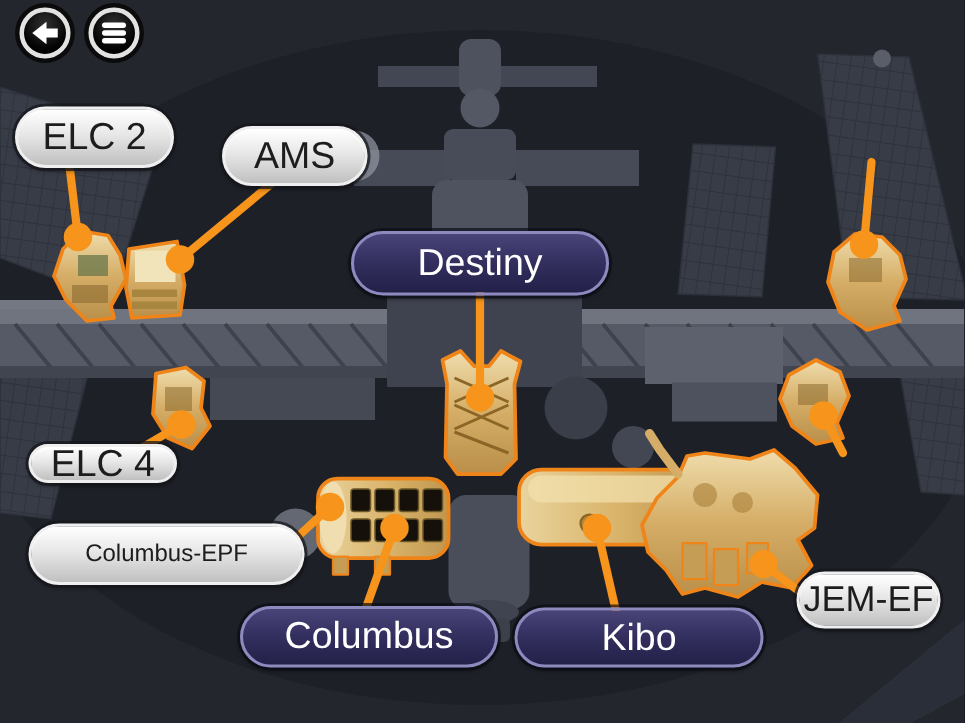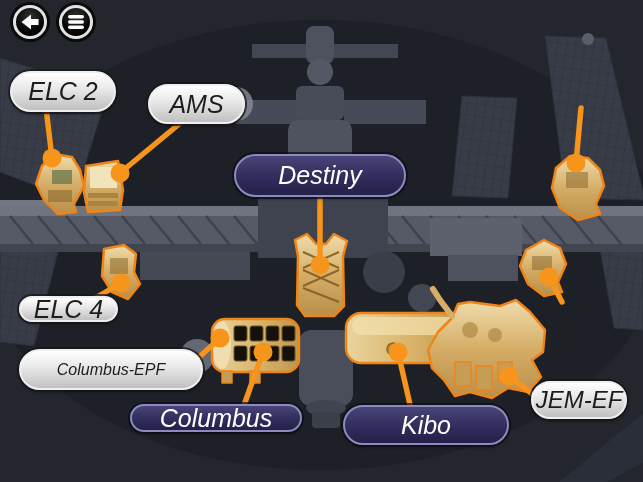--- a/index.html
+++ b/index.html
@@ -9,21 +9,21 @@
     font-family:"Liberation Sans",sans-serif;
     -webkit-font-smoothing:antialiased;
   }
   .stage svg{display:block;}
   .layer{position:absolute;left:0;top:0;}
   
   .pill{
     position:absolute;display:flex;align-items:center;justify-content:center;
     border-radius:999px;box-sizing:border-box;cursor:pointer;
     font-family:"Liberation Sans",sans-serif;font-size:25px;line-height:1;
-    padding:0 8px;white-space:nowrap;z-index:30;font-style:italic;
+    padding:0 8px;white-space:nowrap;z-index:30;
   }
   .pill.light{
     background:linear-gradient(180deg,#ffffff 0%,#e7e7e7 45%,#c0c0c0 100%);
     border:2px solid #efefef;
     box-shadow:0 0 0 2px rgba(22,23,28,0.75), 0 2px 3px rgba(0,0,0,0.45), inset 0 1px 0 #ffffff;
     color:#1d1d1f;
   }
   .pill.dark{
     background:linear-gradient(180deg,#4a4579 0%,#343060 45%,#232049 100%);
     border:2px solid #8d8ac0;
@@ -205,21 +205,21 @@
           <circle cx="509" cy="376" r="9.5" stroke="none"></circle>
         </g>
     </g>
   </svg>
 
   <button class="pill light" style="left:10px;top:71px;width:106px;height:41px">ELC 2</button>
   <button class="pill light" style="left:148px;top:84px;width:97px;height:40px">AMS</button>
   <button class="pill dark" style="left:234px;top:154px;width:172px;height:43px">Destiny</button>
   <button class="pill light" style="left:19px;top:296px;width:99px;height:26px">ELC 4</button>
   <button class="pill light" style="left:19px;top:349px;width:184px;height:41px;font-size:16px">Columbus-EPF</button>
-  <button class="pill dark" style="left:130px;top:404px;width:172px;height:28px">Columbus</button>
+  <button class="pill dark" style="left:160px;top:404px;width:172px;height:41px">Columbus</button>
   <button class="pill dark" style="left:343px;top:405px;width:166px;height:40px">Kibo</button>
   <button class="pill light" style="left:531px;top:381px;width:96px;height:38px;font-size:24px">JEM-EF</button>
 
   <button class="round-btn" style="left:13px;top:5px">
     <svg width="24" height="24" viewBox="0 0 24 24">
       <path d="M13,4.5 L3.5,12 L13,19.5 L13,15 L20.5,15 L20.5,9 L13,9 Z" fill="#ffffff"></path>
     </svg>
   </button>
   <button class="round-btn" style="left:59px;top:5px">
     <svg width="22" height="22" viewBox="0 0 22 22">

